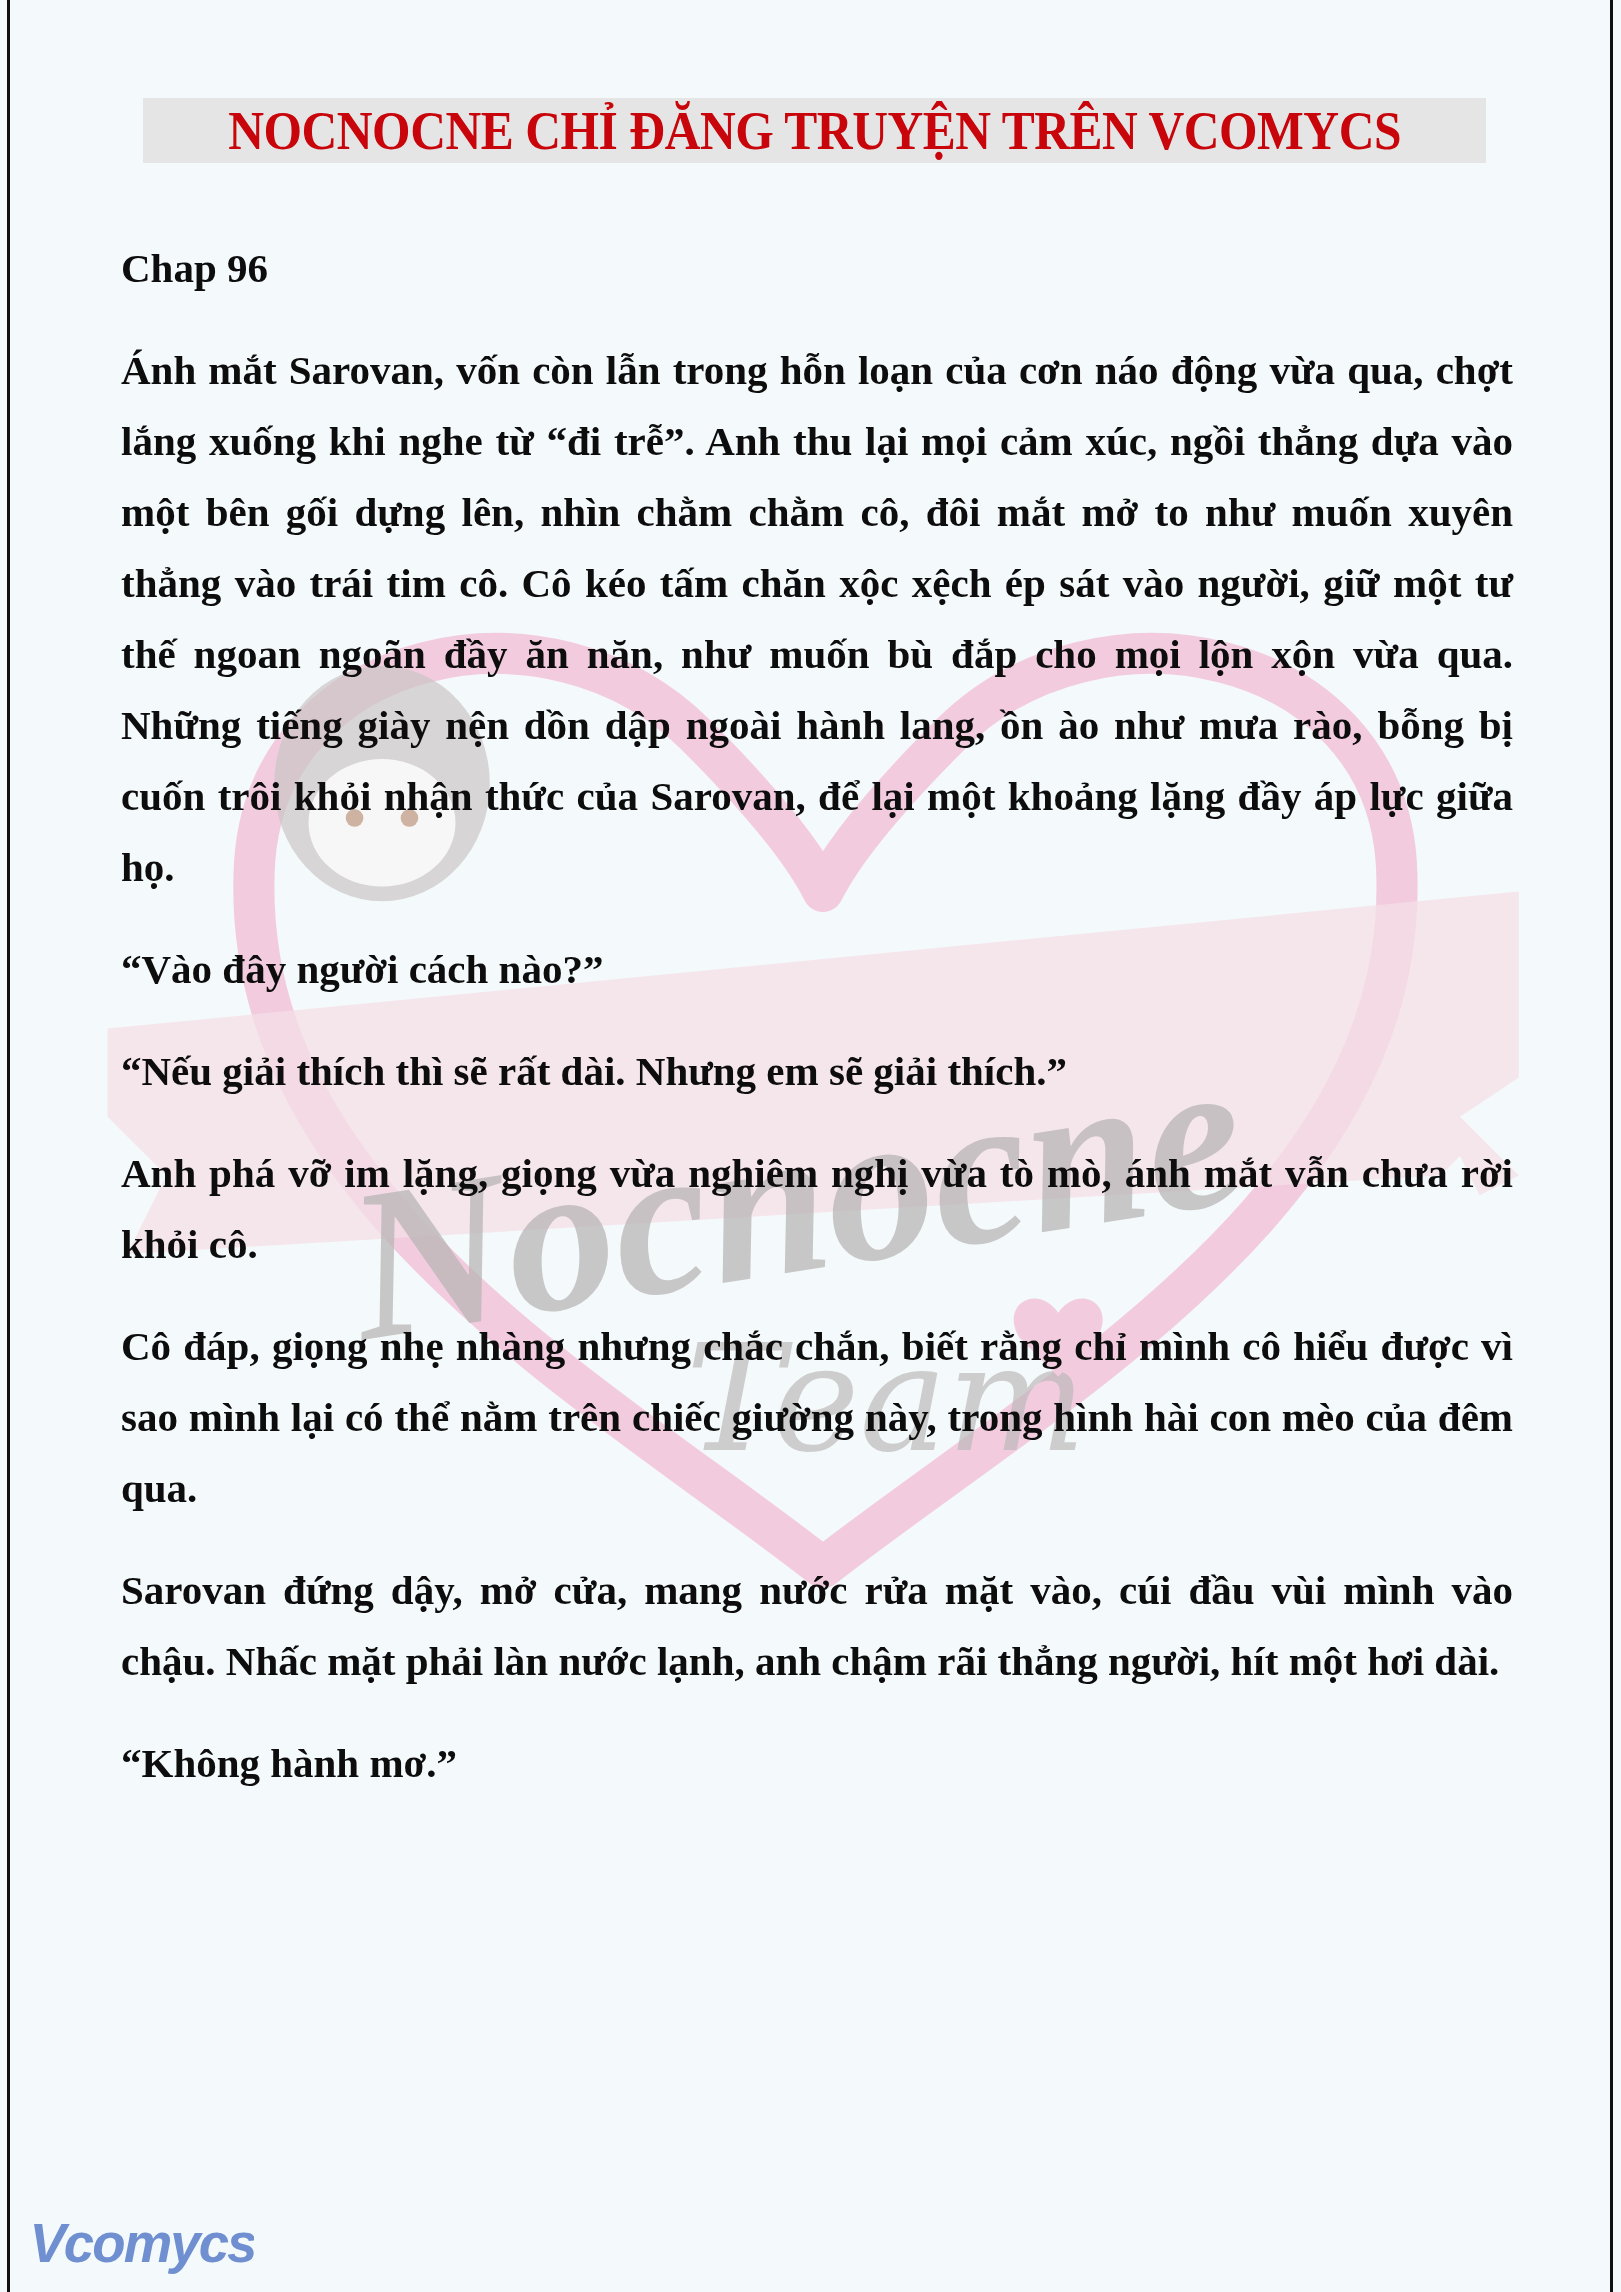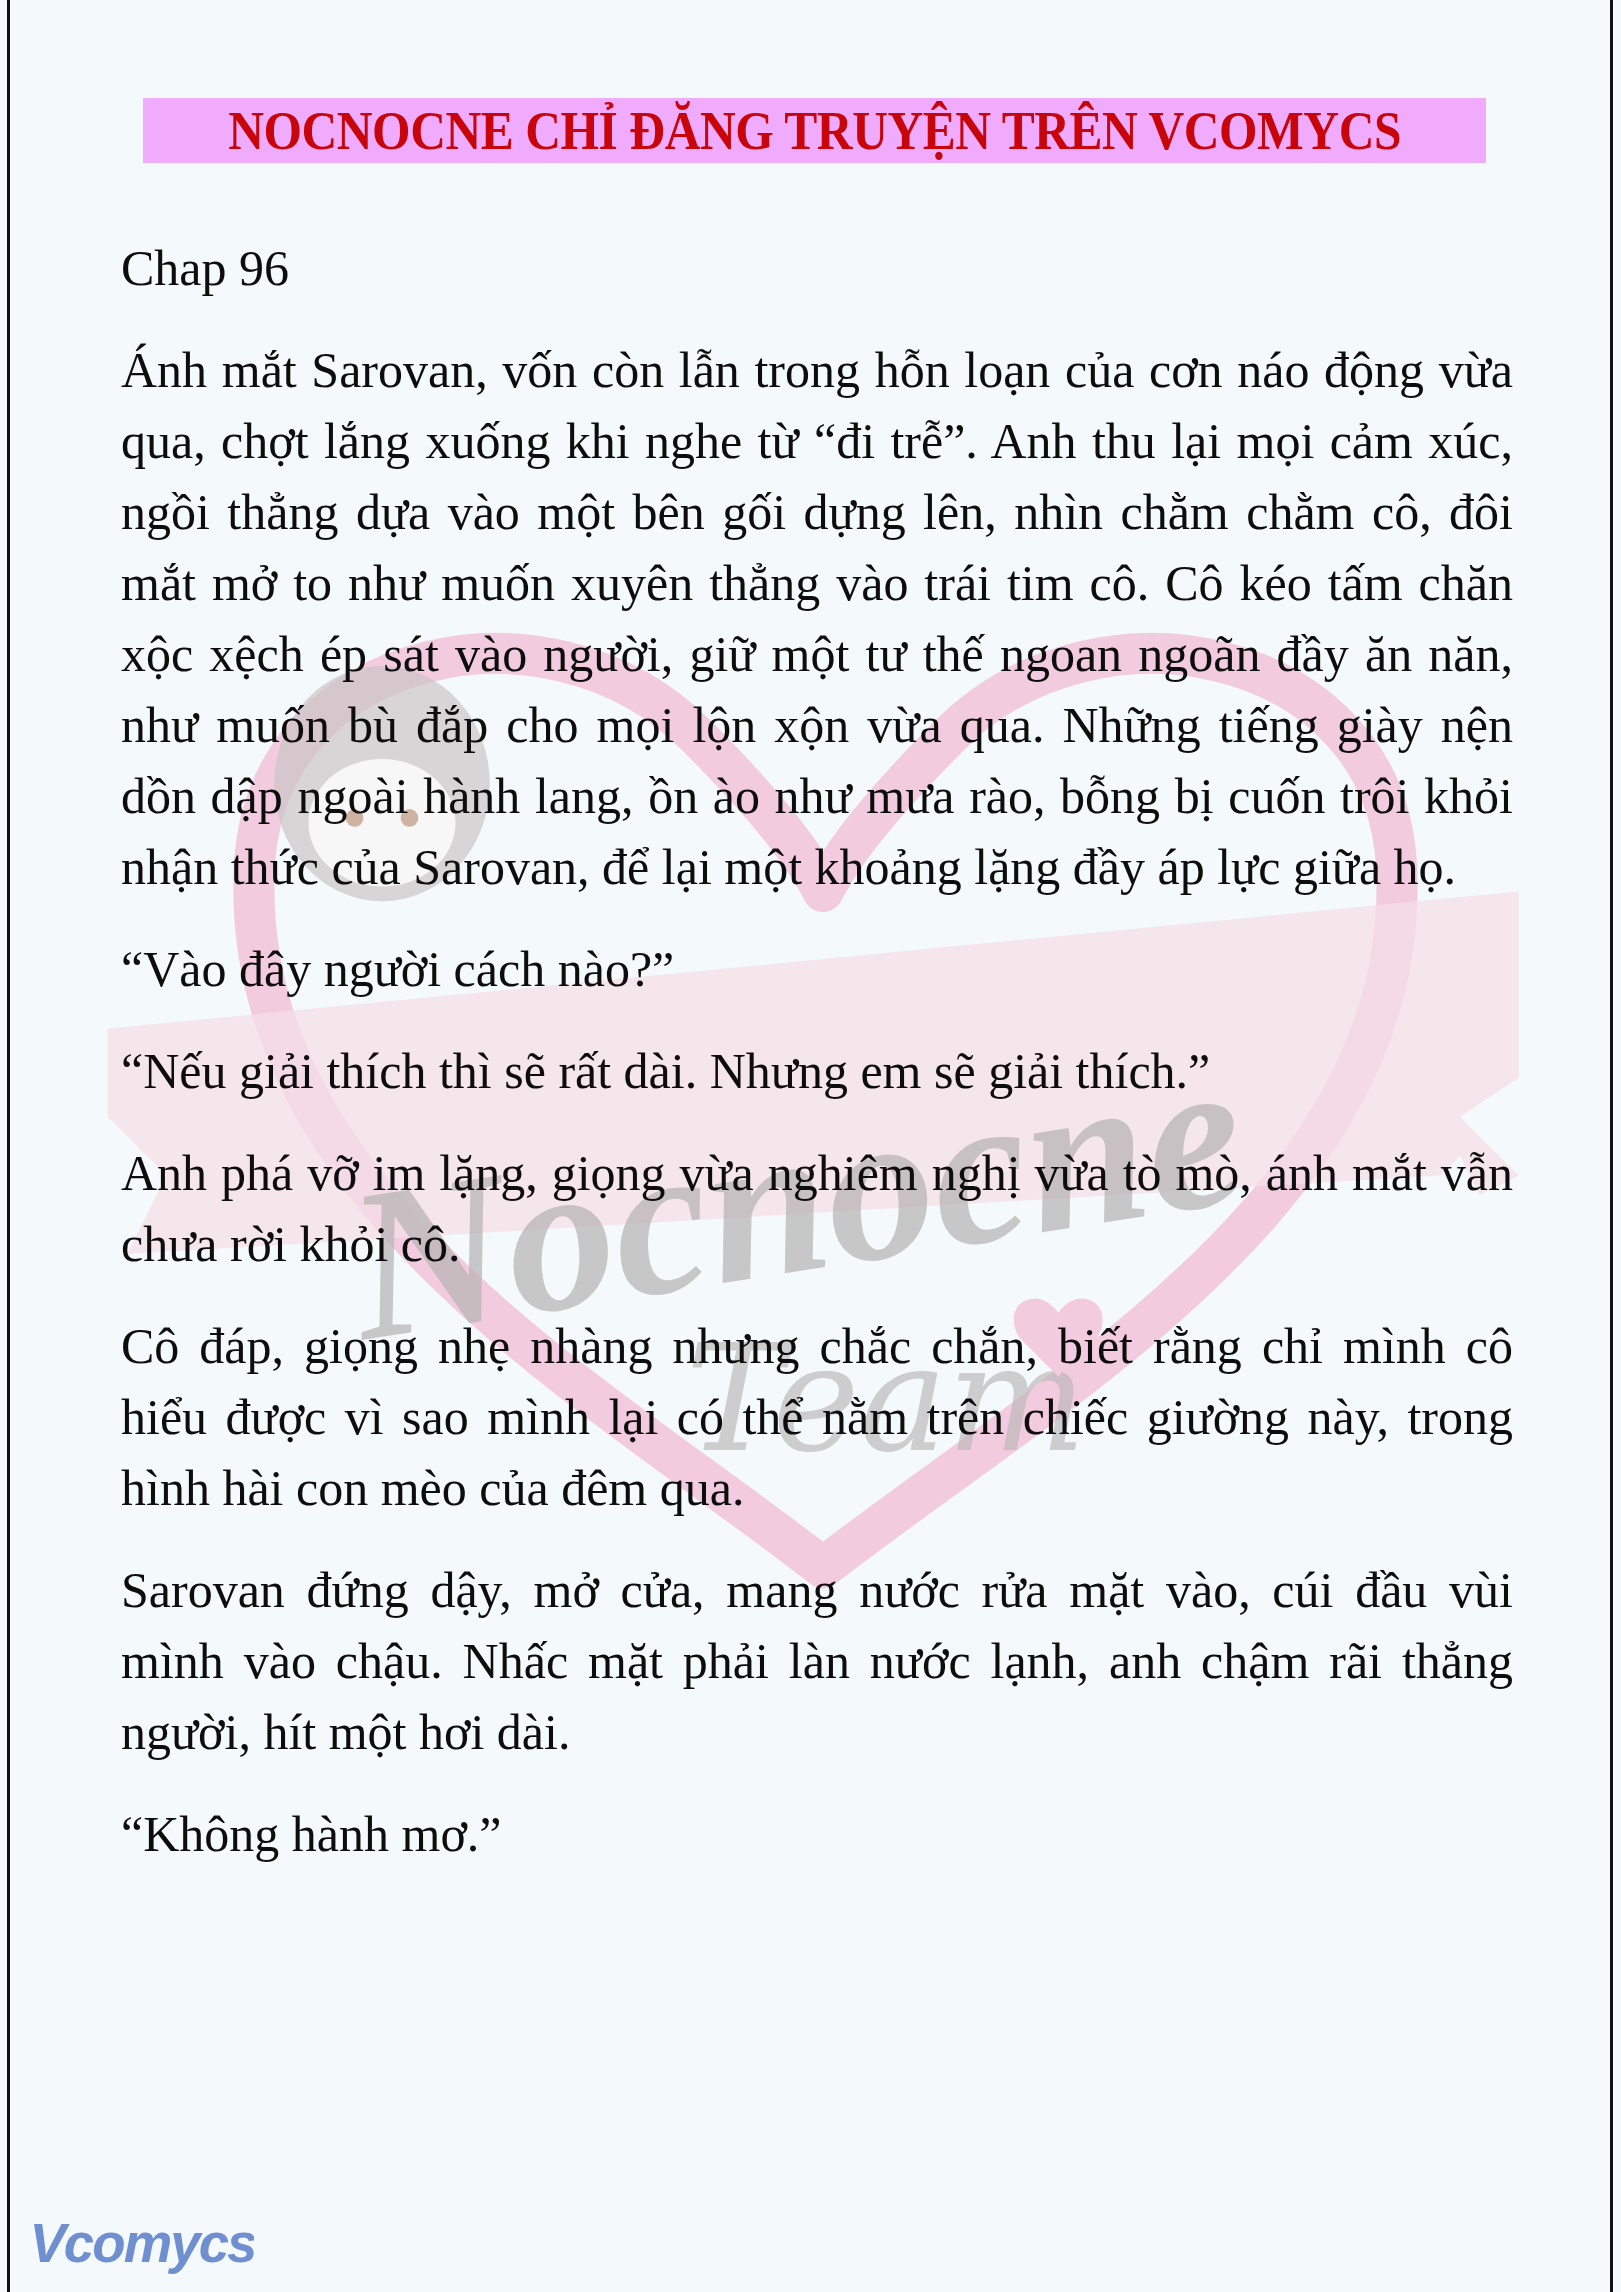--- a/index.html
+++ b/index.html
@@ -14,30 +14,30 @@
     }
     .page-border-right {
       position: absolute; left: 1610px; top: 0; width: 2.9px; height: 2293px; background: #111;
     }
     .watermark {
       position: absolute; left: 88px; top: 568px; width: 1470px; height: 1127px;
       pointer-events: none; opacity: 0.55;
     }
     .title-banner {
       position: absolute; left: 143px; top: 98px; width: 1343px; height: 65px;
-      background: #f0abfc;
+      background: #e5e5e5;
       display: flex; align-items: center; justify-content: center;
     }
     .title-text {
       color: #c8050a; font-weight: bold; font-size: 55px; letter-spacing: -0.5px;
       transform: scaleX(0.9); white-space: nowrap;
     }
     .content {
       position: absolute; left: 121px; top: 233px; width: 1392px;
-      color: #0d0d0d; font-weight: normal; font-size: 50px; line-height: 71px;
+      color: #0d0d0d; font-weight: bold; font-size: 41px; line-height: 71px;
     }
     .chap { margin: 0 0 31px 0; }
     .para { margin: 12px 0 31px 0; text-align: justify; }
     .logo {
       position: absolute; left: 29px; top: 2205px; width: 225px; height: 78px;
     }
   </style>
 </head>
 <body>
 

